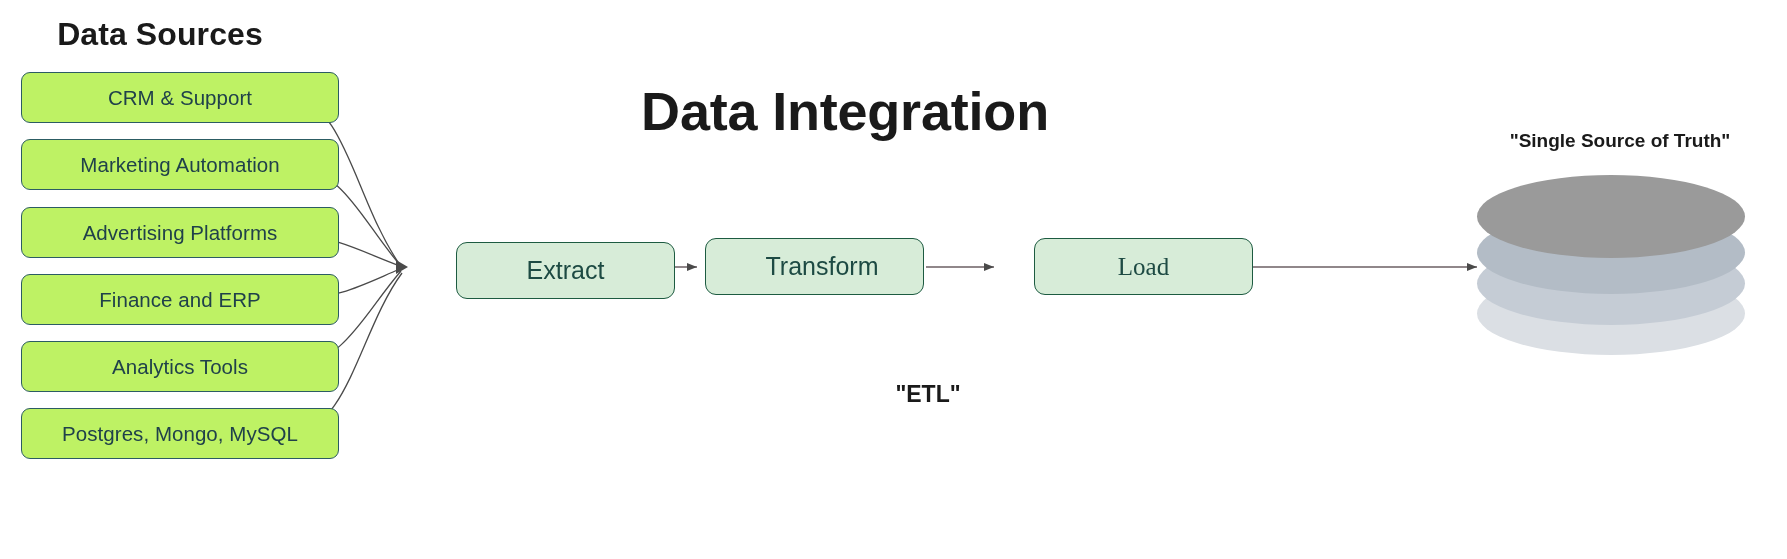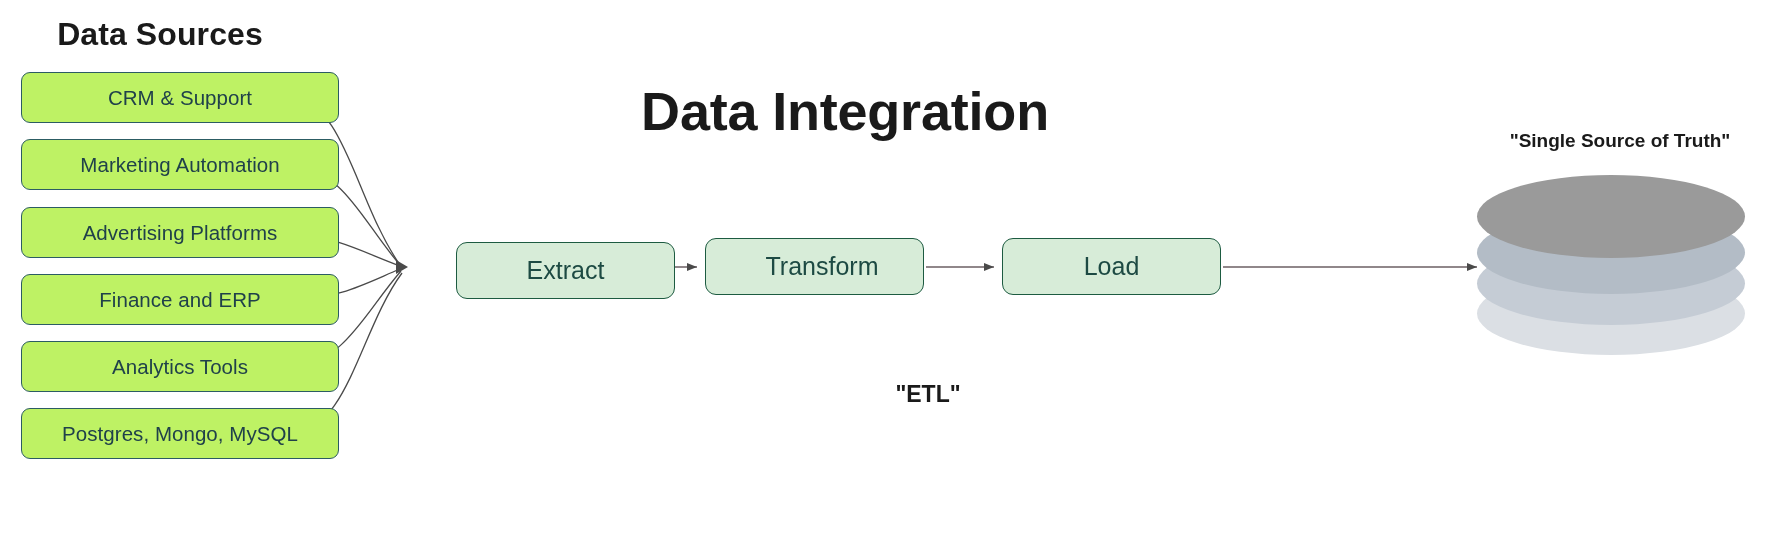--- a/index.html
+++ b/index.html
@@ -102,21 +102,21 @@
     border: 1.5px solid #1d5b41;
     border-radius: 11px;
     display: flex;
     align-items: center;
     justify-content: center;
     color: #1d4a43;
     font-size: 25px;
   }
   #etl-extract   { left: 408px;  top: 242px; width: 219px; margin-left: 48px; }
   #etl-transform { left: 705px;  top: 238px; width: 219px; padding-left: 15px; }
-  #etl-load      { left: 1002px; top: 238px; width: 219px; }
+  #etl-load      { left: 1034px; top: 238px; width: 219px; font-family: Liberation Serif, serif; }
 
   
   #warehouse {
     position: absolute;
     left: 1477px;
     top: 175px;
     width: 268px;
     height: 180px;
   }
   .disc {

